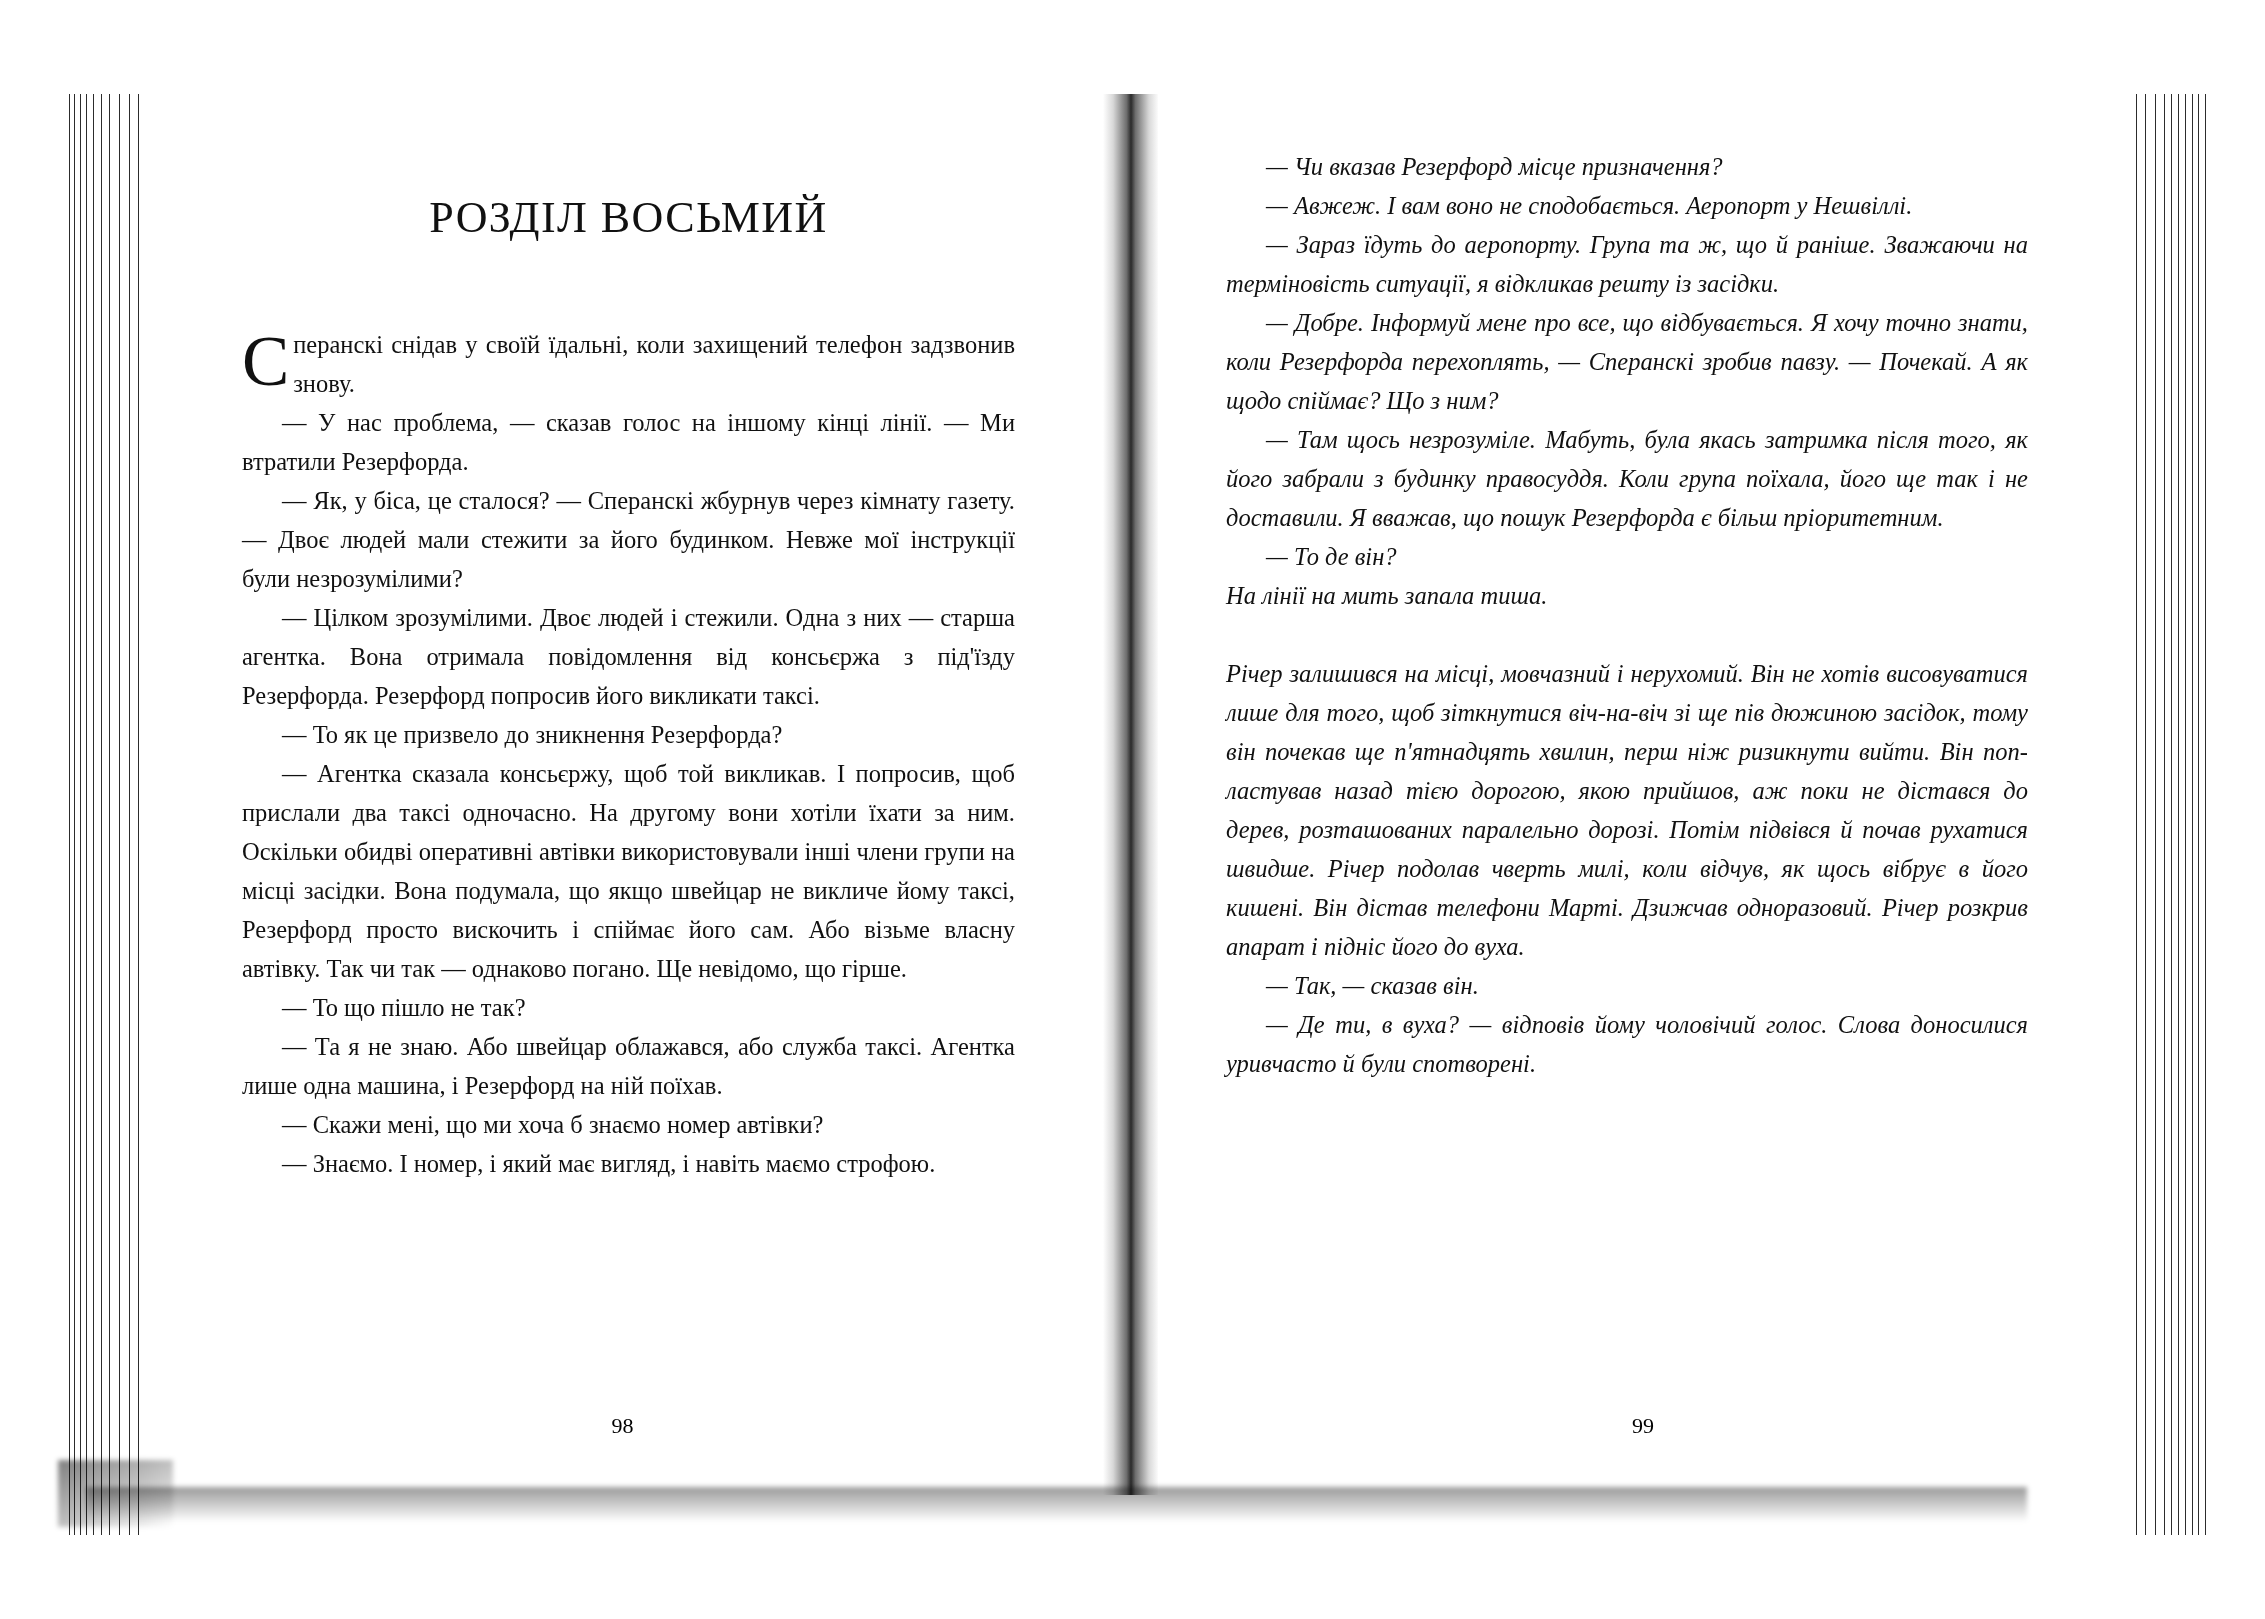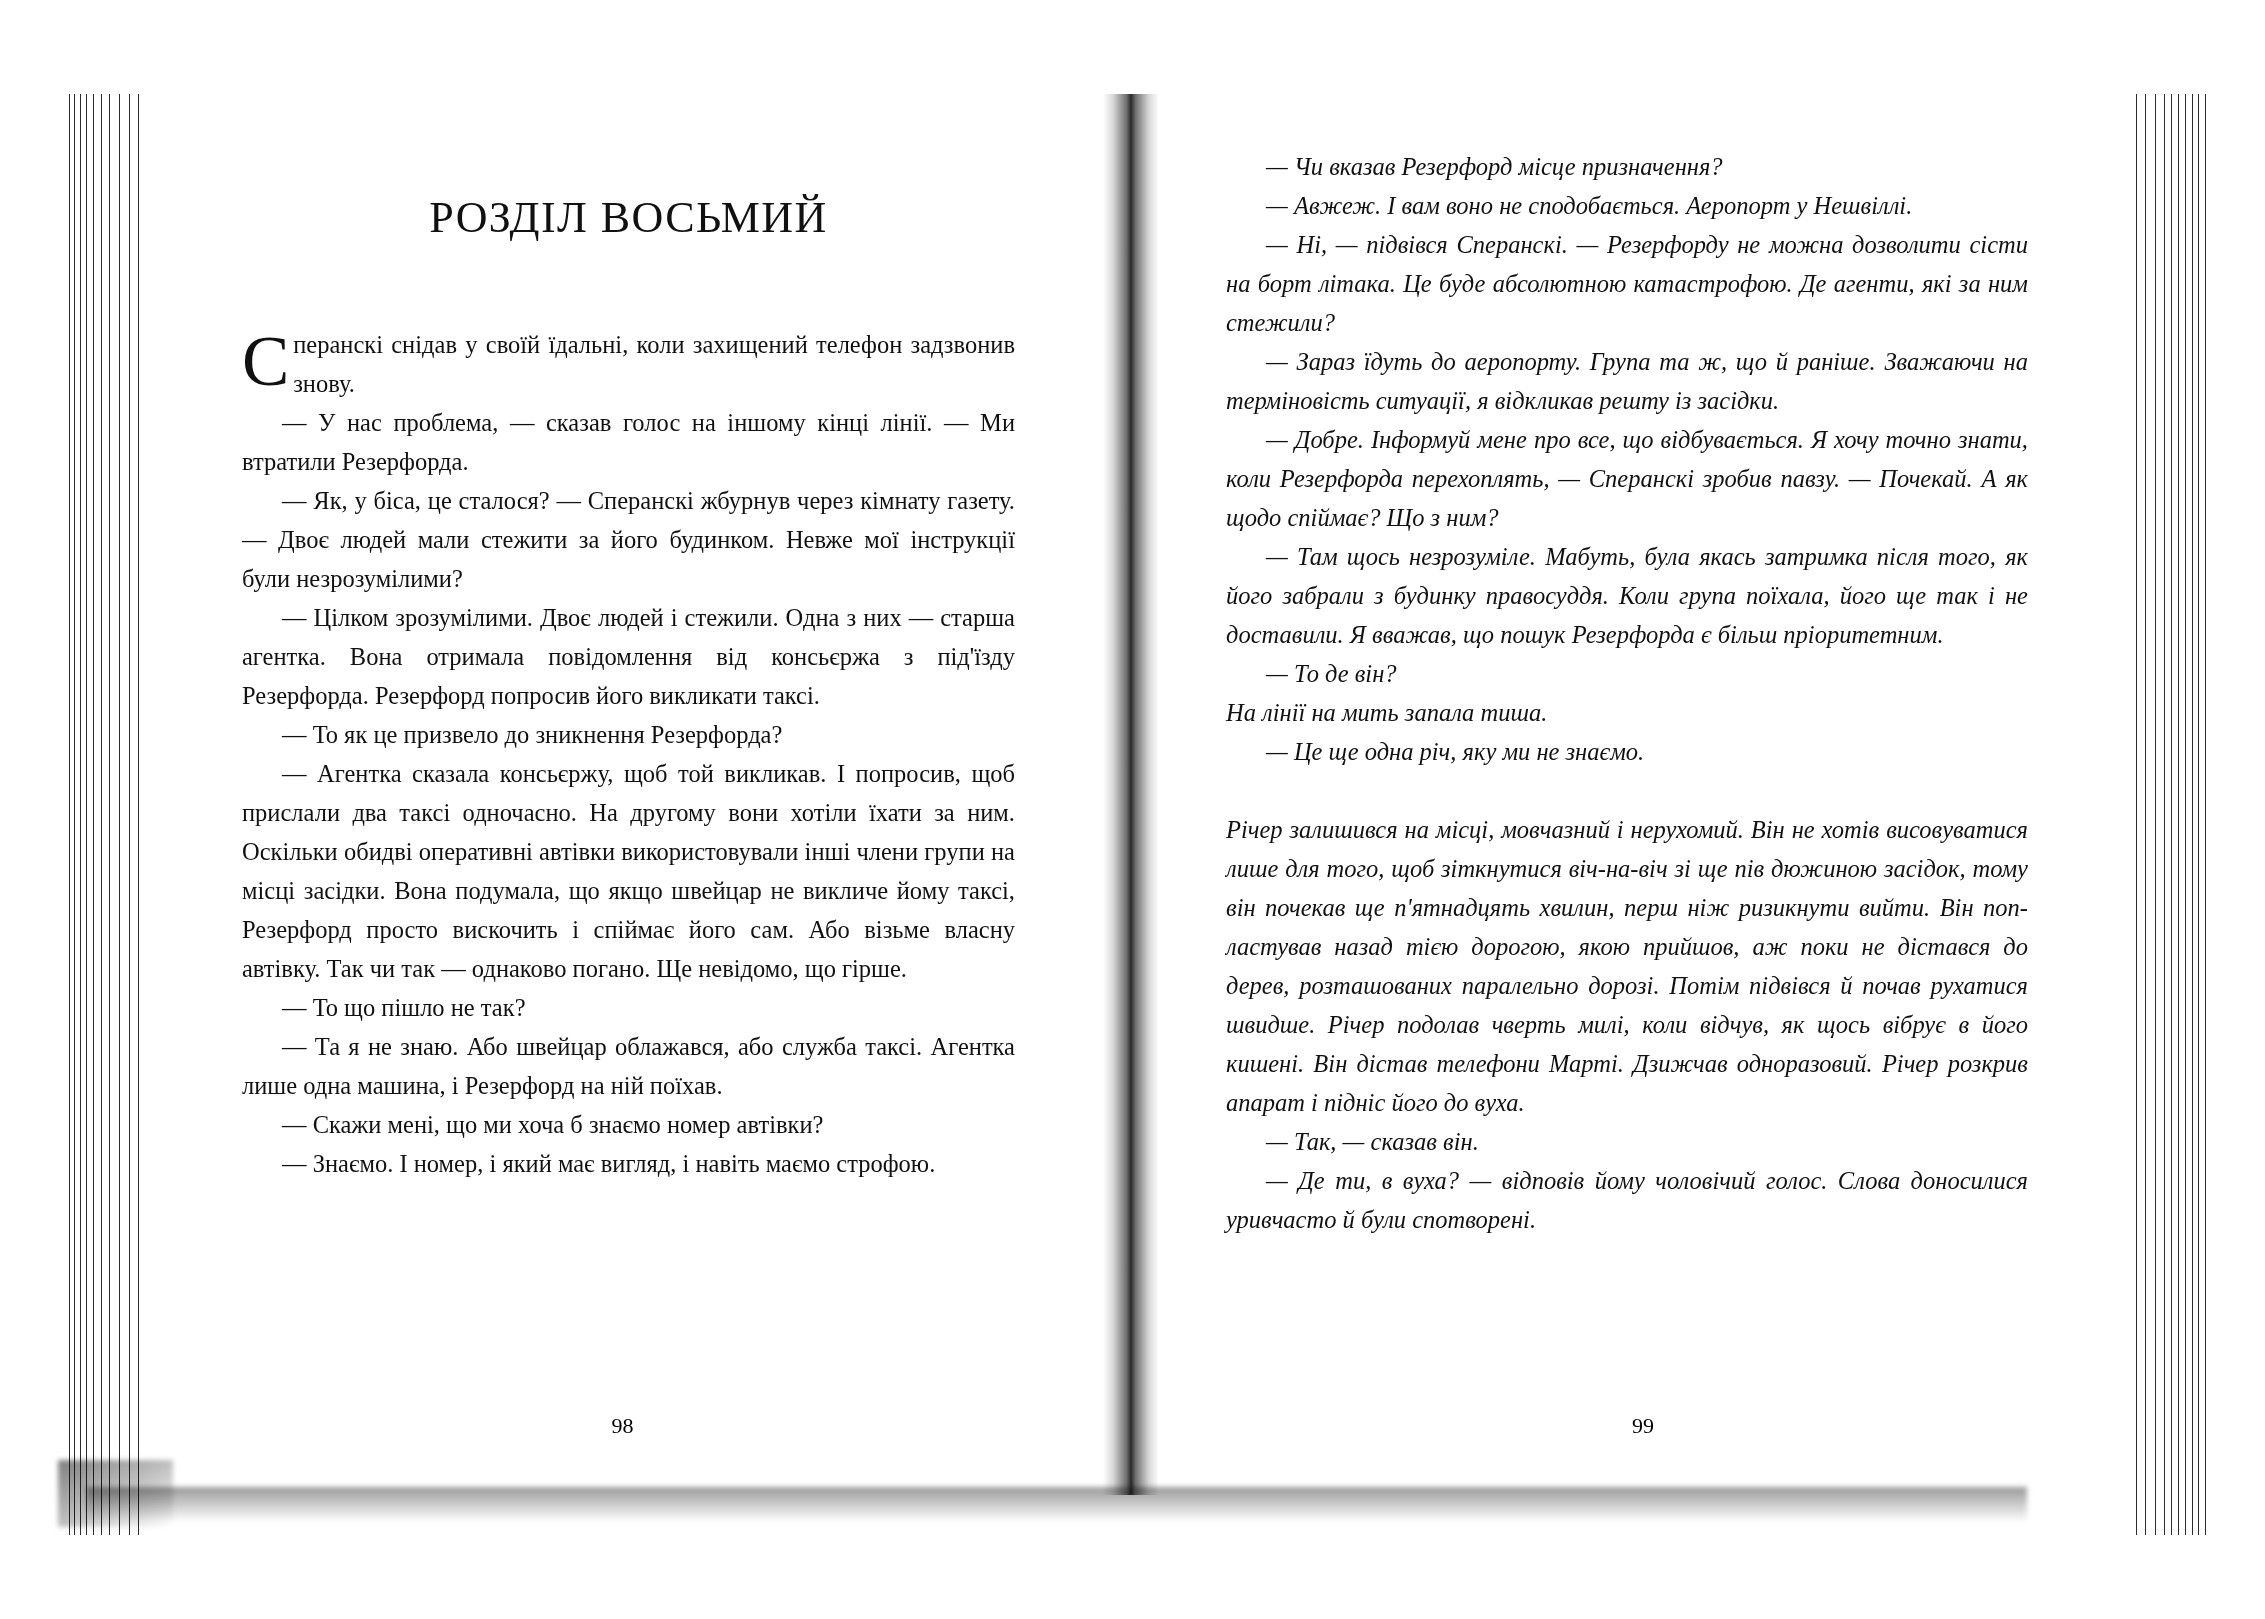--- a/index.html
+++ b/index.html
@@ -206,27 +206,25 @@
       </div>
       <div class="folio">98</div>
     </div>
 
     <div class="gutter"></div>
 
     <div class="sheet right-sheet">
       <div class="text-col right-col">
         <p>— Чи вказав Резерфорд місце призначення?</p>
         <p>— Авжеж. І вам воно не сподобається. Аеропорт у Неш­віллі.</p>
-        <p>— Ні, — підвівся Сперанскі. — Резерфорду не можна дозволити сісти на борт літака. Це буде абсолютною ката­строфою. Де агенти, які за ним стежили?</p>
         <p>— Зараз їдуть до аеропорту. Група та ж, що й раніше. Зважаючи на терміновість ситуації, я відкликав решту із засідки.</p>
         <p>— Добре. Інформуй мене про все, що відбувається. Я хо­чу точно знати, коли Резерфорда перехоплять, — Сперанскі зробив павзу. — Почекай. А як щодо спіймає? Що з ним?</p>
         <p>— Там щось незрозуміле. Мабуть, була якась затримка після того, як його забрали з будинку правосуддя. Коли група поїхала, його ще так і не доставили. Я вважав, що по­шук Резерфорда є більш пріоритетним.</p>
         <p>— То де він?</p>
         <p class="noindent">На лінії на мить запала тиша.</p>
-        <p>— Це ще одна річ, яку ми не знаємо.</p>
 
         <p class="noindent gap-before">Річер залишився на місці, мовчазний і нерухомий. Він не хотів висовуватися лише для того, щоб зіткнутися віч-на-віч зі ще пів дюжиною засідок, тому він почекав ще п'ятнадцять хвилин, перш ніж ризикнути вийти. Він поп­ластував назад тією дорогою, якою прийшов, аж поки не дістався до дерев, розташованих паралельно дорозі. Потім підвівся й почав рухатися швидше. Річер подолав чверть милі, коли відчув, як щось вібрує в його кишені. Він дістав телефони Марті. Дзижчав одноразовий. Річер розкрив апа­рат і підніс його до вуха.</p>
         <p>— Так, — сказав він.</p>
         <p>— Де ти, в вуха? — відповів йому чоловічий голос. Слова доносилися уривчасто й були спотворені.</p>
       </div>
       <div class="folio">99</div>
     </div>
 
   </div>
 

